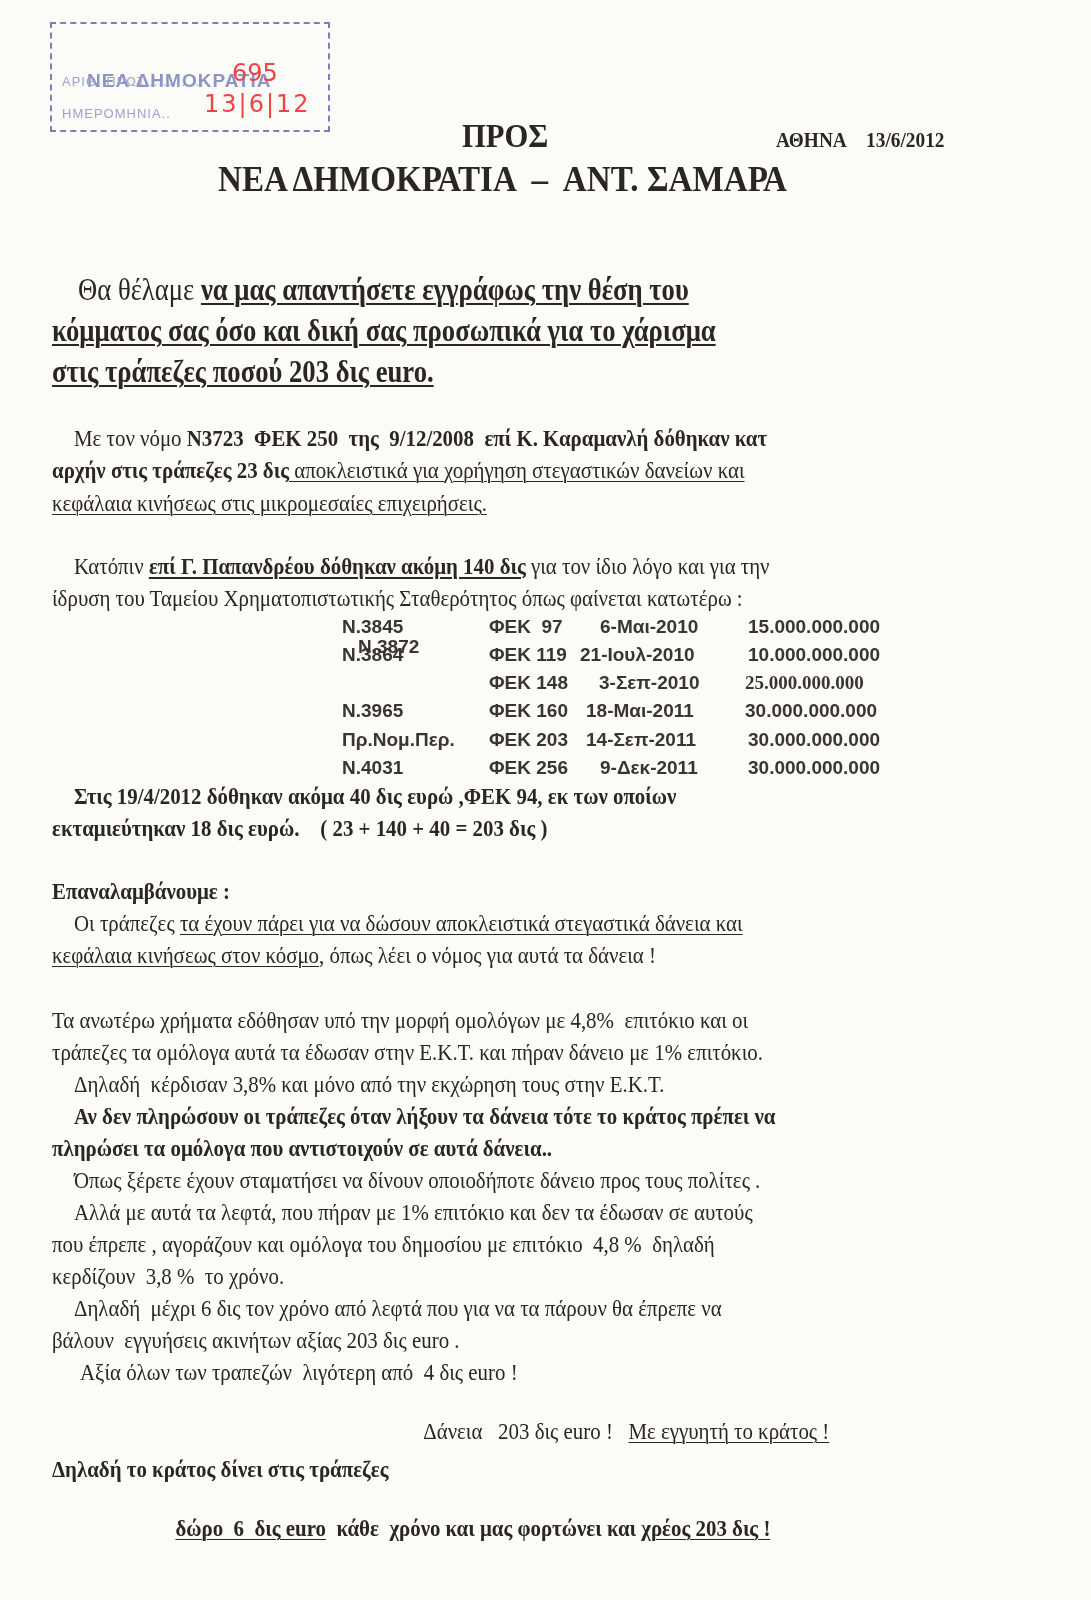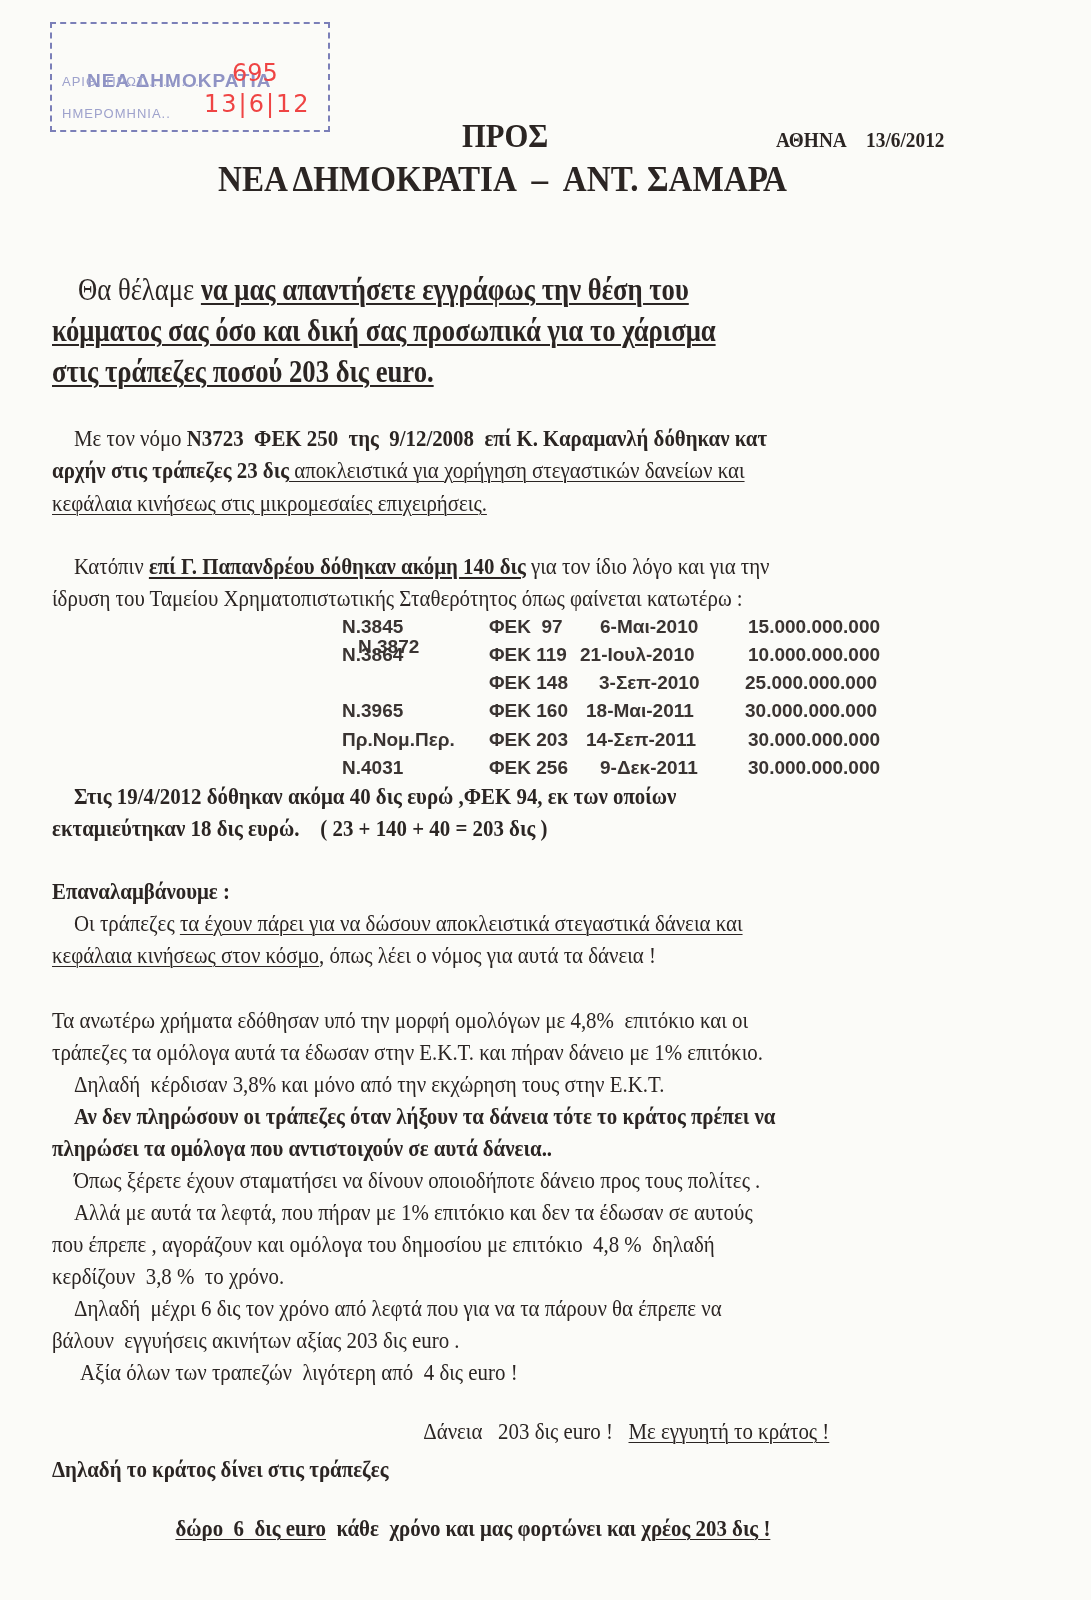--- a/index.html
+++ b/index.html
@@ -83,21 +83,21 @@
   <div>
     <div class="abs tbl" style="left:342px;top:644px;">Ν.3864</div>
     <div class="abs tbl" style="left:489px;top:644px;">ΦΕΚ 119</div>
     <div class="abs tbl" style="left:580px;top:644px;">21-Ιουλ-2010</div>
     <div class="abs tbl" style="left:748px;top:644px;">10.000.000.000</div>
   </div>
   <div>
     <div class="abs tbl" style="left:342px;top:636px;margin-left:16px;">Ν.3872</div>
     <div class="abs tbl" style="left:489px;top:672px;">ΦΕΚ 148</div>
     <div class="abs tbl" style="left:599px;top:672px;">3-Σεπ-2010</div>
-    <div class="abs tbl" style="left:745px;top:672px;">25.000.000.000</div>
+    <div class="abs tbl" style="left:745px;top:672px;font-family:Liberation Serif, serif;">25.000.000.000</div>
   </div>
   <div>
     <div class="abs tbl" style="left:342px;top:700px;">Ν.3965</div>
     <div class="abs tbl" style="left:489px;top:700px;">ΦΕΚ 160</div>
     <div class="abs tbl" style="left:586px;top:700px;text-align:right;">18-Μαι-2011</div>
     <div class="abs tbl" style="left:745px;top:700px;">30.000.000.000</div>
   </div>
   <div>
     <div class="abs tbl" style="left:342px;top:729px;">Πρ.Νομ.Περ.</div>
     <div class="abs tbl" style="left:489px;top:729px;">ΦΕΚ 203</div>

